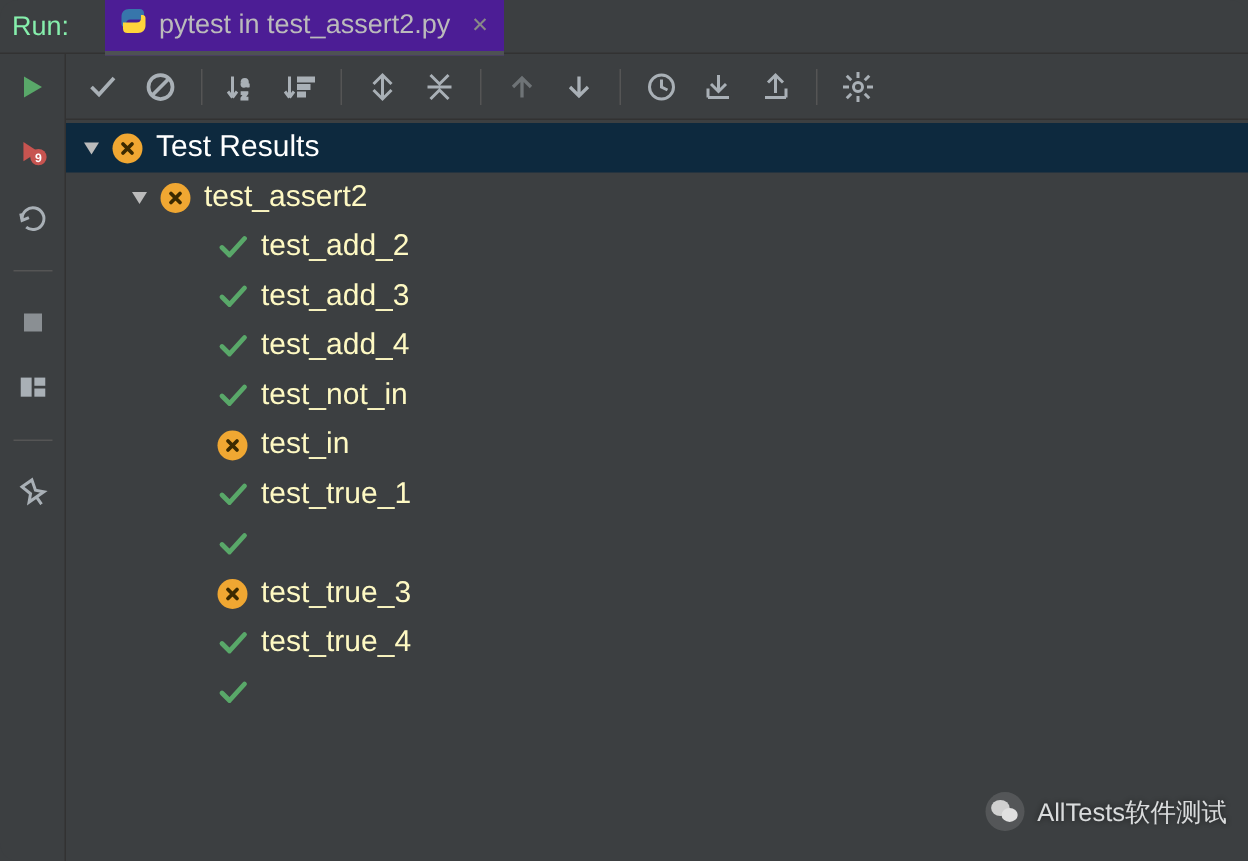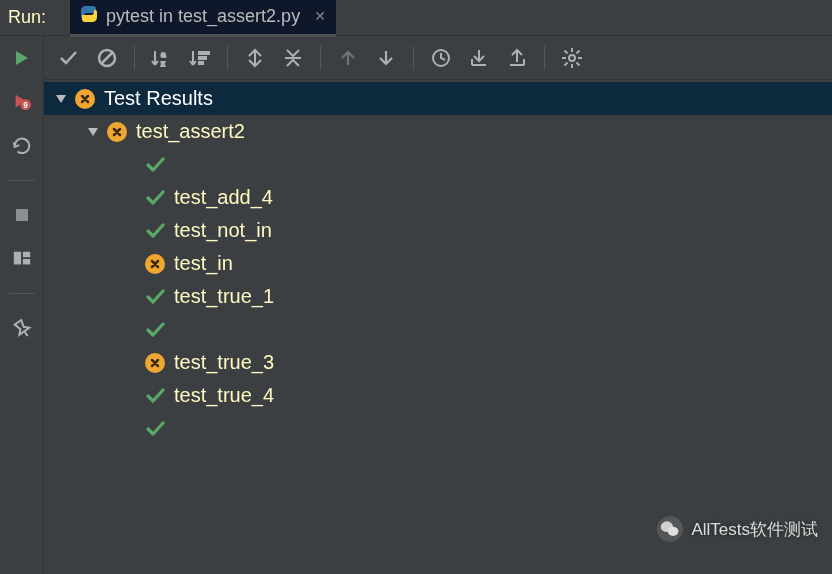--- a/index.html
+++ b/index.html
@@ -15,26 +15,26 @@
   }
   
   .topbar {
     display: flex;
     align-items: center;
     height: 36px;
     padding-left: 6px;
     background: #3c3f41;
     border-bottom: 1px solid #323232;
   }
-  .run-label { color:#fef9c3; font-size:18px; padding:0 6px 0 2px; }
+  .run-label { color:#86efac; font-size:18px; padding:0 6px 0 2px; }
   .tab {
     display:flex; align-items:center; gap:8px;
     padding:6px 10px; margin-left:18px;
     border-bottom:3px solid #4e5254;
-    background:#0f172a;
+    background:#4c1d95;
     color:#bbbbbb;
   }
   .tab .close { color:#888; font-size:14px; margin-left:6px; }
   .py-icon svg { width:18px; height:18px; }
   
   .main { flex:1; display:flex; min-height:0; }
   .gutter {
     width:44px; background:#3c3f41;
     display:flex; flex-direction:column; align-items:center;
     padding-top:10px; gap:20px;
@@ -76,21 +76,21 @@
     display:flex; align-items:center; justify-content:center;
   }
   .warn::before, .warn::after {
     content:""; position:absolute;
   }
   .warn { position:relative; }
   .warn svg { width:12px; height:12px; }
   .pass svg { width:20px; height:20px; }
   
   .watermark {
-    position:absolute; right:14px; bottom:32px;
+    position:absolute; right:14px; bottom:20px;
     display:flex; align-items:center; gap:8px;
     color:#e7e9ea; font-size:17px;
     text-shadow:0 0 4px rgba(0,0,0,.6);
     opacity:.92;
   }
   .watermark .wicon {
     width:26px; height:26px; border-radius:50%; background:#ffffff22;
     display:flex; align-items:center; justify-content:center;
   }
 </style>
@@ -343,20 +343,29 @@
             </span>
           </span>
           <span class="label">test_assert2</span>
         </div>
         <div class="row indent-2">
           <span class="status pass">
             <svg viewBox="0 0 20 20">
               <use href="#i-check"></use>
             </svg>
           </span>
+          <span class="label">test_add_2</span>
+        </div>
+        <div class="row indent-2">
+          <span class="status pass">
+            <svg viewBox="0 0 20 20">
+              <use href="#i-check"></use>
+            </svg>
+          </span>
+          <span class="label">test_add_3</span>
         </div>
         <div class="row indent-2">
           <span class="status pass">
             <svg viewBox="0 0 20 20">
               <use href="#i-check"></use>
             </svg>
           </span>
           <span class="label">test_add_4</span>
         </div>
         <div class="row indent-2">

